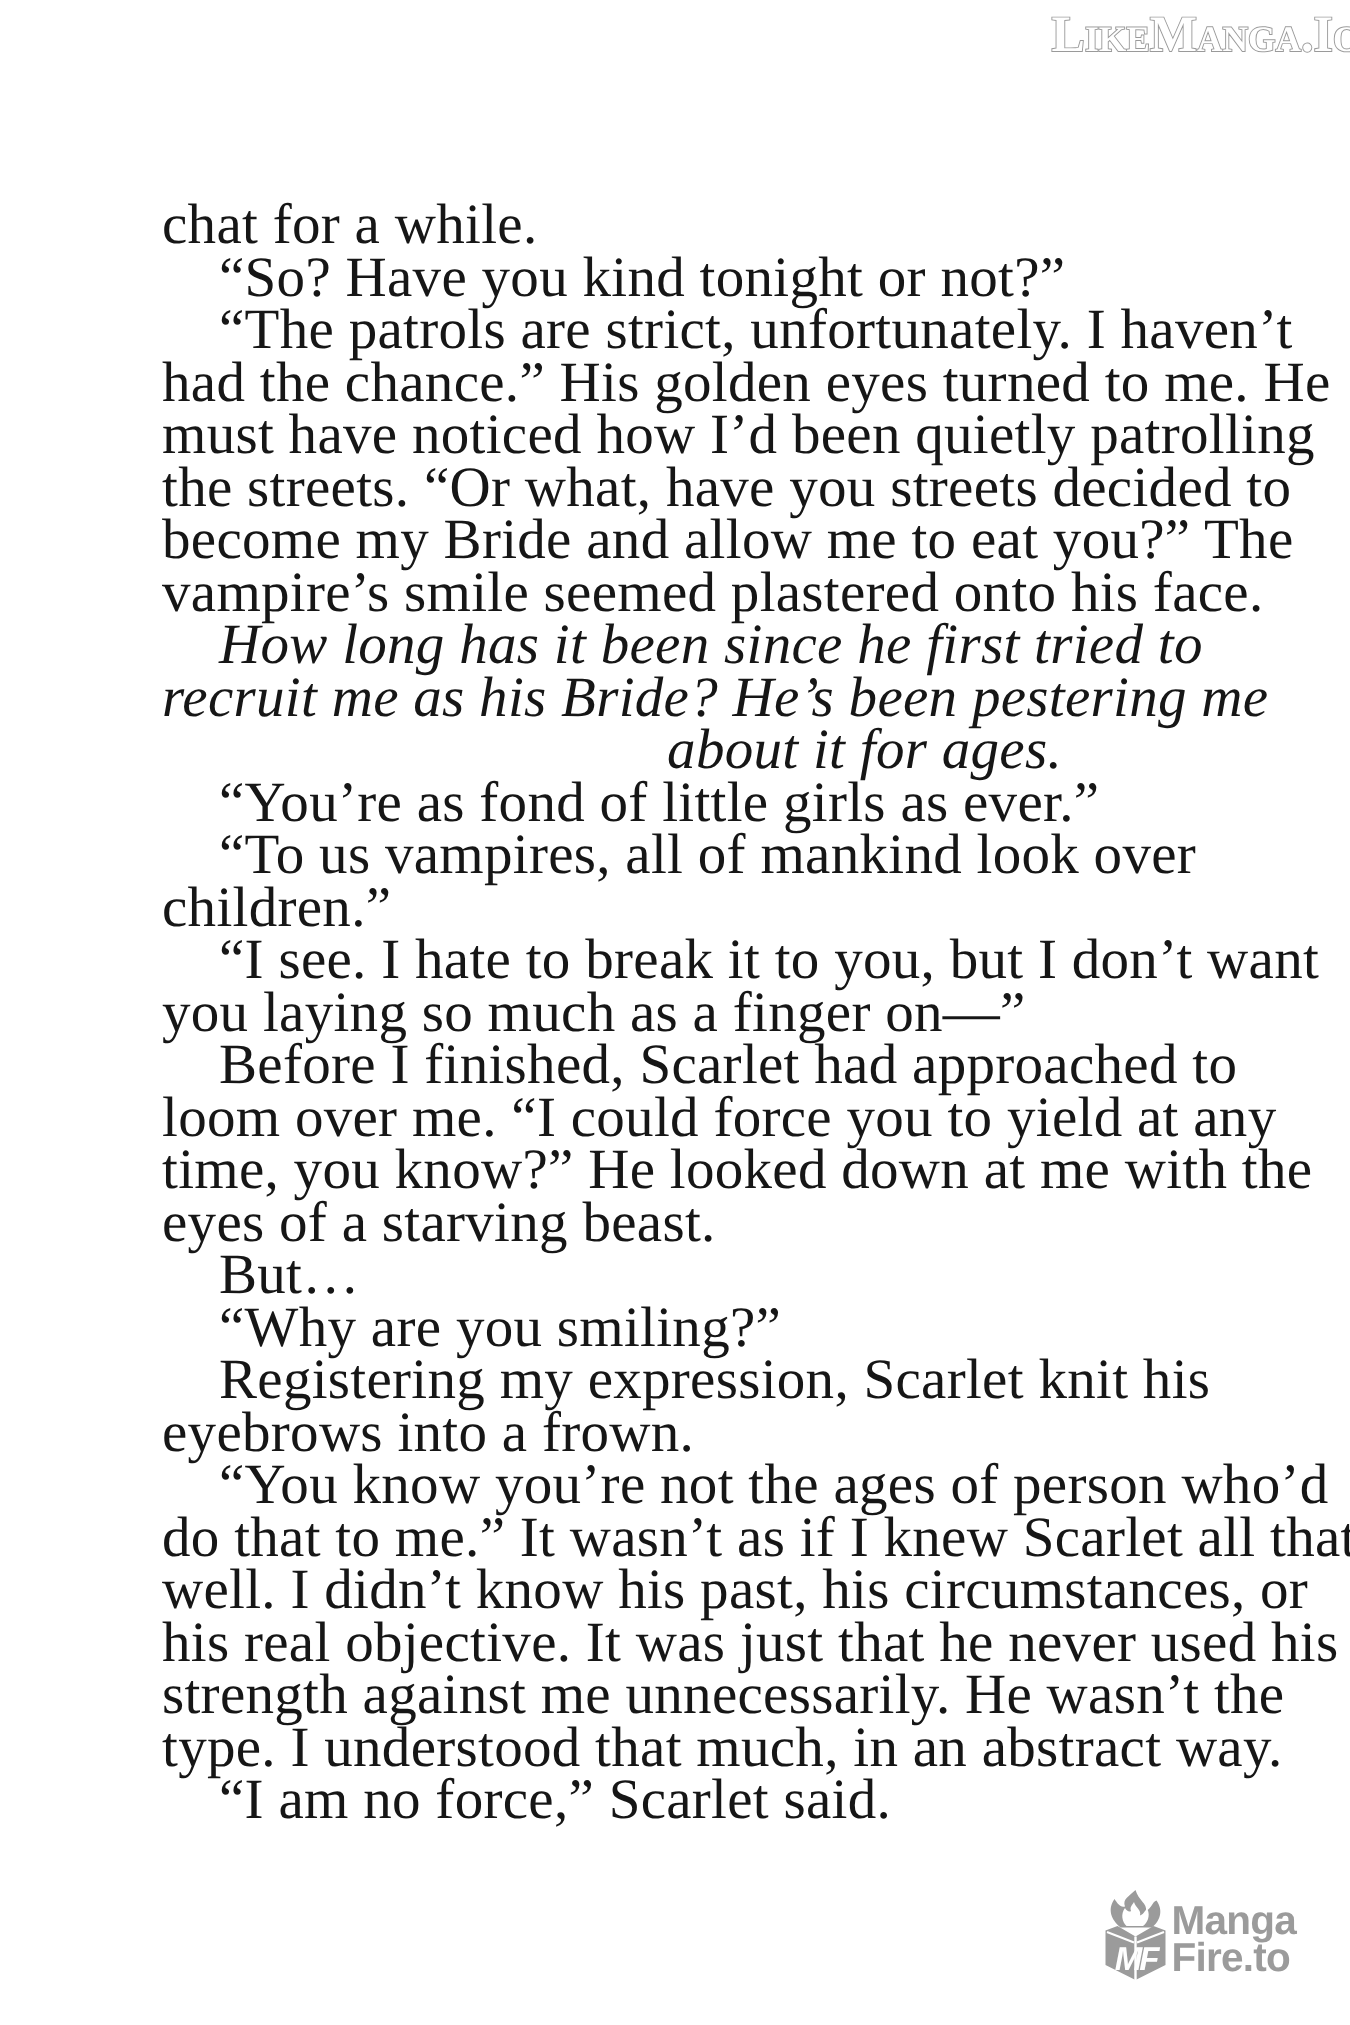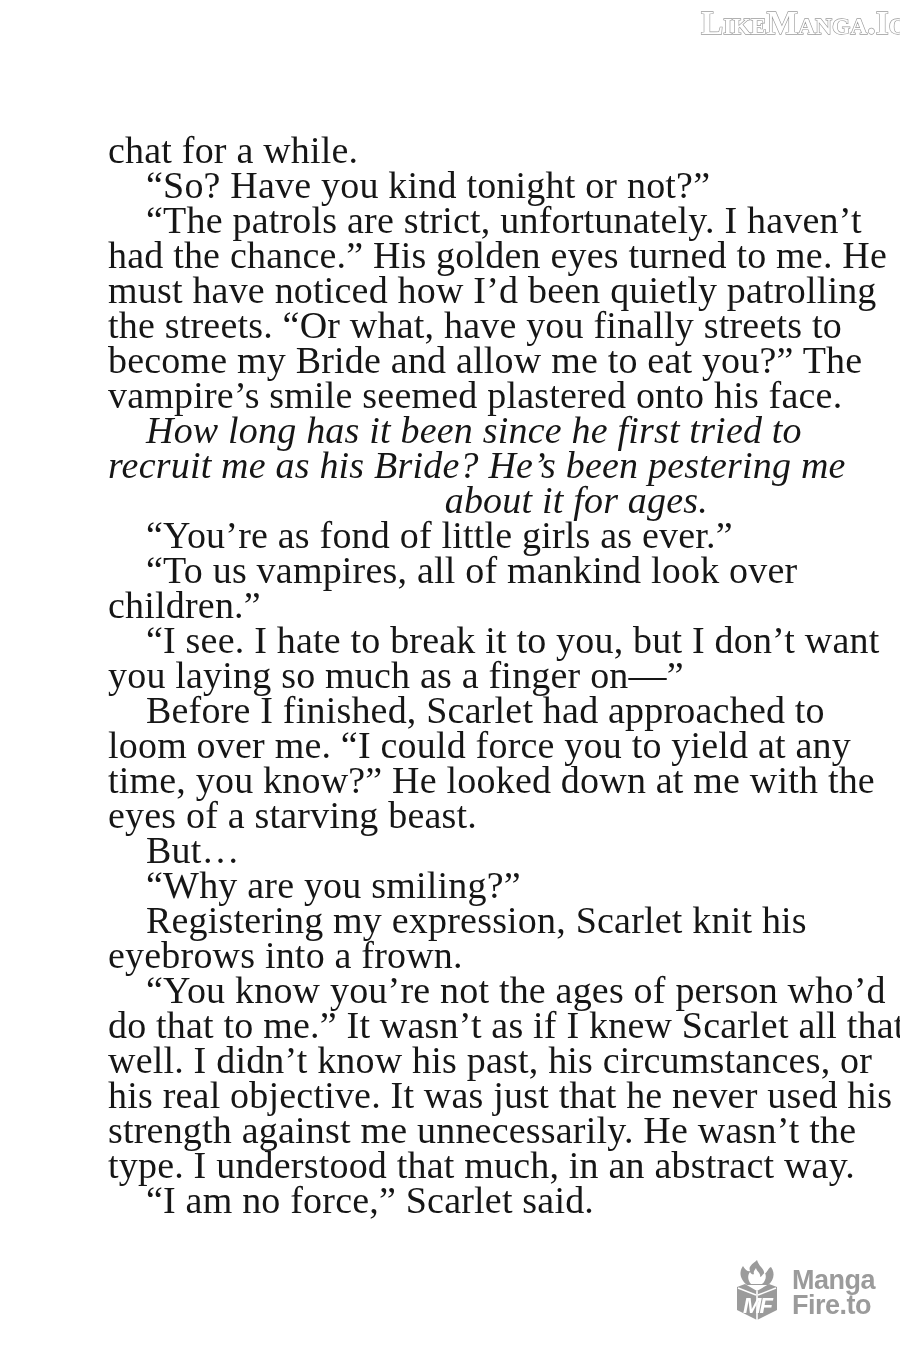--- a/index.html
+++ b/index.html
@@ -29,41 +29,41 @@
 
   
   .footer-logo {
     position:absolute; left:735px; top:1258px; width:160px; height:66px;
     display:flex; align-items:center;
   }
   .footer-logo .icon { width:44px; height:62px; flex:0 0 auto; }
   .footer-words {
     font-family:"Liberation Sans","DejaVu Sans",sans-serif;
     font-weight:bold; color:#9b9b9b; font-size:27px; line-height:25px;
-    letter-spacing:-0.5px; margin-left:13px; margin-top:4px;
+    letter-spacing:-0.5px; margin-left:2px; margin-top:4px;
   }
 </style>
 </head>
 <body>
 
 <div class="top-watermark">
   <svg width="214" height="40" viewBox="0 0 214 40">
     <text x="107" y="31" text-anchor="middle" textLength="206" lengthAdjust="spacingAndGlyphs" style="font-family:'Liberation Serif','DejaVu Serif',serif;
                  font-weight:bold; font-variant:small-caps; font-size:34px;
                  fill:#ffffff; stroke:#9a9a9a; stroke-width:1.3px; paint-order:stroke;">LikeManga.Io</text>
   </svg>
 </div>
 
 <div class="text-block">
     <div class="line">chat for a while.</div>
     <div class="line indent">“So? Have you kind tonight or not?”</div>
     <div class="line indent">“The patrols are strict, unfortunately. I haven’t</div>
     <div class="line">had the chance.” His golden eyes turned to me. He</div>
     <div class="line">must have noticed how I’d been quietly patrolling</div>
-    <div class="line">the streets. “Or what, have you finally streets to</div>
+    <div class="line">the streets. “Or what, have you streets decided to</div>
     <div class="line">become my Bride and allow me to eat you?” The</div>
     <div class="line">vampire’s smile seemed plastered onto his face.</div>
     <div class="line indent italic">How long has it been since he first tried to</div>
     <div class="line italic">recruit me as his Bride? He’s been pestering me</div>
     <div class="line italic">about it for ages.</div>
     <div class="line indent">“You’re as fond of little girls as ever.”</div>
     <div class="line indent">“To us vampires, all of mankind look over</div>
     <div class="line">children.”</div>
     <div class="line indent">“I see. I hate to break it to you, but I don’t want</div>
     <div class="line">you laying so much as a finger on—”</div>

